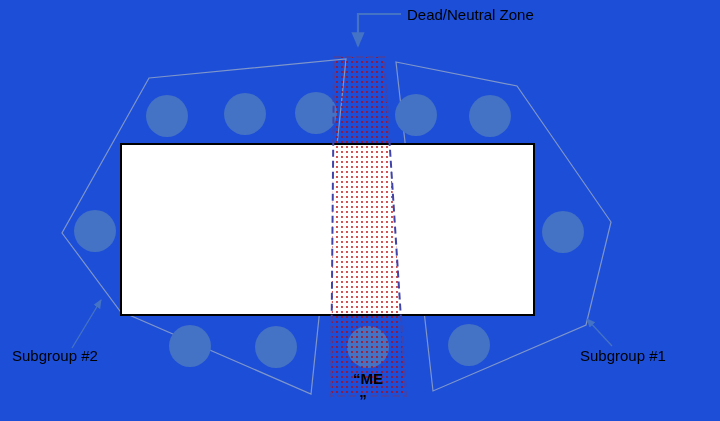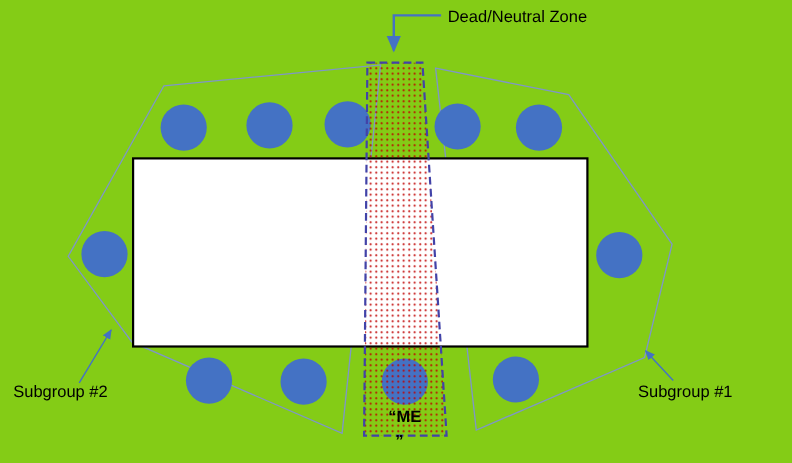--- a/index.html
+++ b/index.html
@@ -4,21 +4,21 @@
 <style>
   html, body {
     margin: 0;
     padding: 0;
     background: #ffffff;
   }
   .canvas {
     position: relative;
     width: 720px;
     height: 421px;
-    background: #84cc16;
+    background: #1d4ed8;
     overflow: hidden;
     font-family: "Liberation Sans", sans-serif;
   }
   svg text {
     font-family: "Liberation Sans", sans-serif;
     font-size: 15px;
     fill: #000000;
   }
   svg text.bold {
     font-weight: bold;

